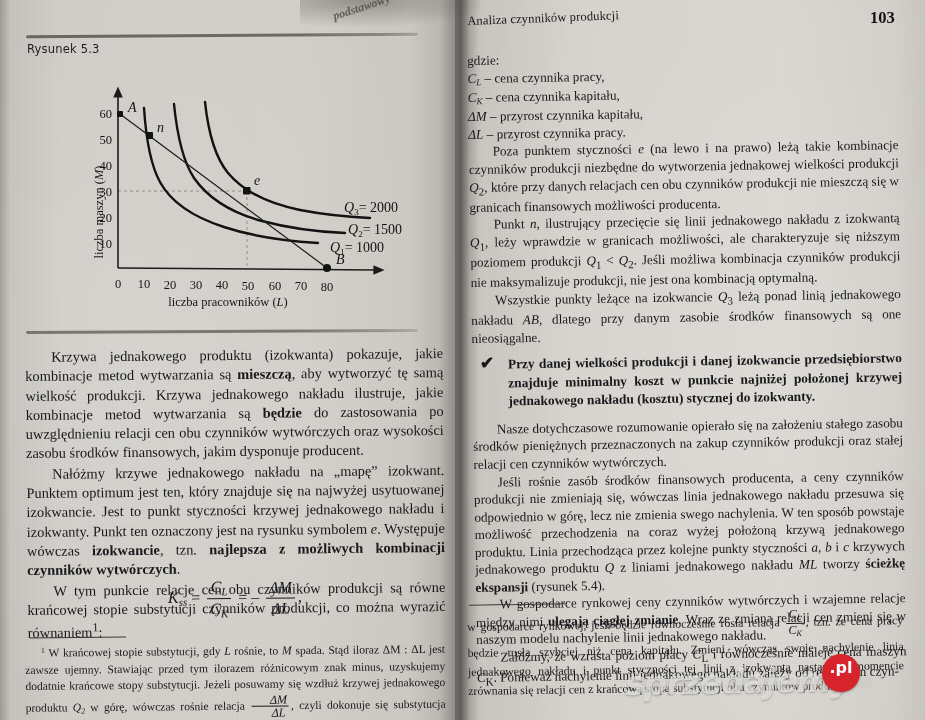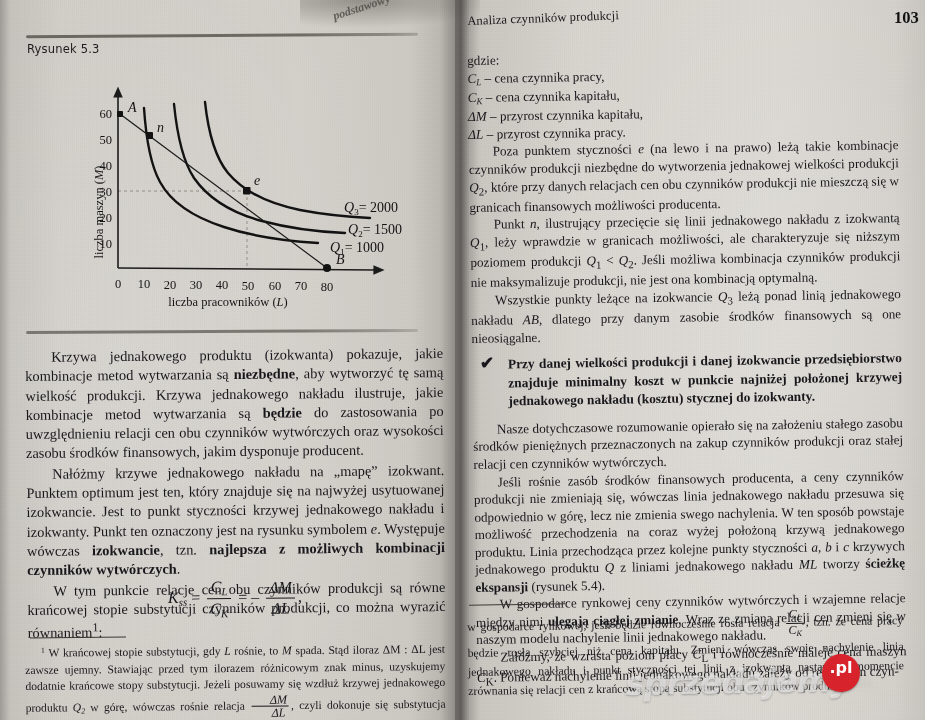--- a/index.html
+++ b/index.html
@@ -109,21 +109,21 @@
   .fn-frac .den{display:block;padding:0 2px;line-height:1.05;}
 
   
   #right-content{position:absolute;left:455px;top:0;width:470px;height:720px;}
 
   .run-head{
     position:absolute;left:12px;top:14px;font-size:12.6px;color:#19171a;
     transform:rotate(-2.2deg);transform-origin:0 0;letter-spacing:.1px;
   }
   .folio{
-    position:absolute;left:415px;top:8px;font-size:16.5px;font-weight:bold;color:#111;margin-left:24px;
+    position:absolute;left:415px;top:8px;font-size:16.5px;font-weight:bold;color:#111;
   }
 
   #right-body{
     position:absolute;left:12px;top:52px;width:430px;
     font-size:13.2px;line-height:1.33;text-align:justify;
     transform:rotate(-0.9deg);transform-origin:0 0;
   }
   #right-body p{margin:0;text-indent:24px;}
   #right-body p.flush{text-indent:0;}
   .deflist{margin:0;}
@@ -270,21 +270,21 @@
           <text x="344" y="130"><tspan font-style="italic">Q</tspan><tspan font-size="9" dy="3">3</tspan><tspan dy="-3">= 2000</tspan></text>
           <text x="348" y="152"><tspan font-style="italic">Q</tspan><tspan font-size="9" dy="3">2</tspan><tspan dy="-3">= 1500</tspan></text>
           <text x="330" y="170"><tspan font-style="italic">Q</tspan><tspan font-size="9" dy="3">1</tspan><tspan dy="-3">= 1000</tspan></text>
         </g>
       </svg>
     </div>
 
     <div class="mid-rule"></div>
 
     <div id="left-body">
-      <p>Krzywa jednakowego produktu (izokwanta) pokazuje, jakie kombinacje metod wytwarzania są <b>niezbędne</b>, aby wytworzyć tę samą wielkość produkcji. Krzywa jednakowego nakładu ilustruje, jakie kombinacje metod wytwarzania są <b>będzie</b> do zastosowania po uwzględnieniu relacji cen obu czynników wytwórczych oraz wysokości zasobu środków finansowych, jakim dysponuje producent.</p>
+      <p>Krzywa jednakowego produktu (izokwanta) pokazuje, jakie kombinacje metod wytwarzania są <b>mieszczą</b>, aby wytworzyć tę samą wielkość produkcji. Krzywa jednakowego nakładu ilustruje, jakie kombinacje metod wytwarzania są <b>będzie</b> do zastosowania po uwzględnieniu relacji cen obu czynników wytwórczych oraz wysokości zasobu środków finansowych, jakim dysponuje producent.</p>
       <p>Nałóżmy krzywe jednakowego nakładu na „mapę” izokwant. Punktem optimum jest ten, który znajduje się na najwyżej usytuowanej izokwancie. Jest to punkt styczności krzywej jednakowego nakładu i izokwanty. Punkt ten oznaczony jest na rysunku symbolem <i>e</i>. Występuje wówczas <b>izokwancie</b>, tzn. <b>najlepsza z możliwych kombinacji czynników wytwórczych</b>.</p>
       <p>W tym punkcie relacje cen obu czynników produkcji są równe krańcowej stopie substytucji czynników produkcji, co można wyrazić równaniem<sup>1</sup>:</p>
     </div>
 
     <div class="formula">
       <span class="it">K</span><span class="sub">ss</span>
       <span>=</span>
       <span class="frac">
         <span class="num"><span class="it">C</span><span class="sub">L</span></span>
         <span class="den"><span class="it">C</span><span class="sub">K</span></span>

